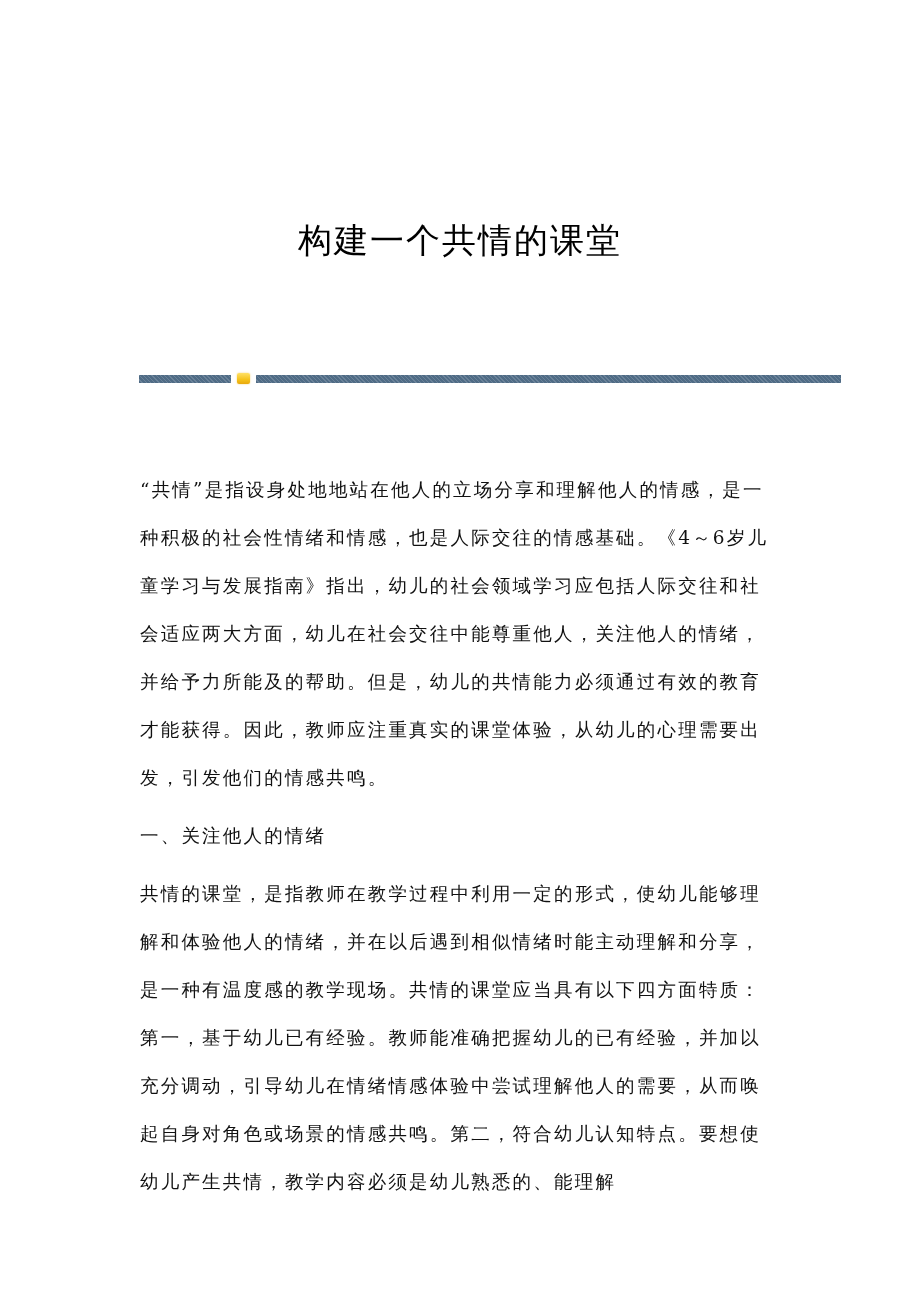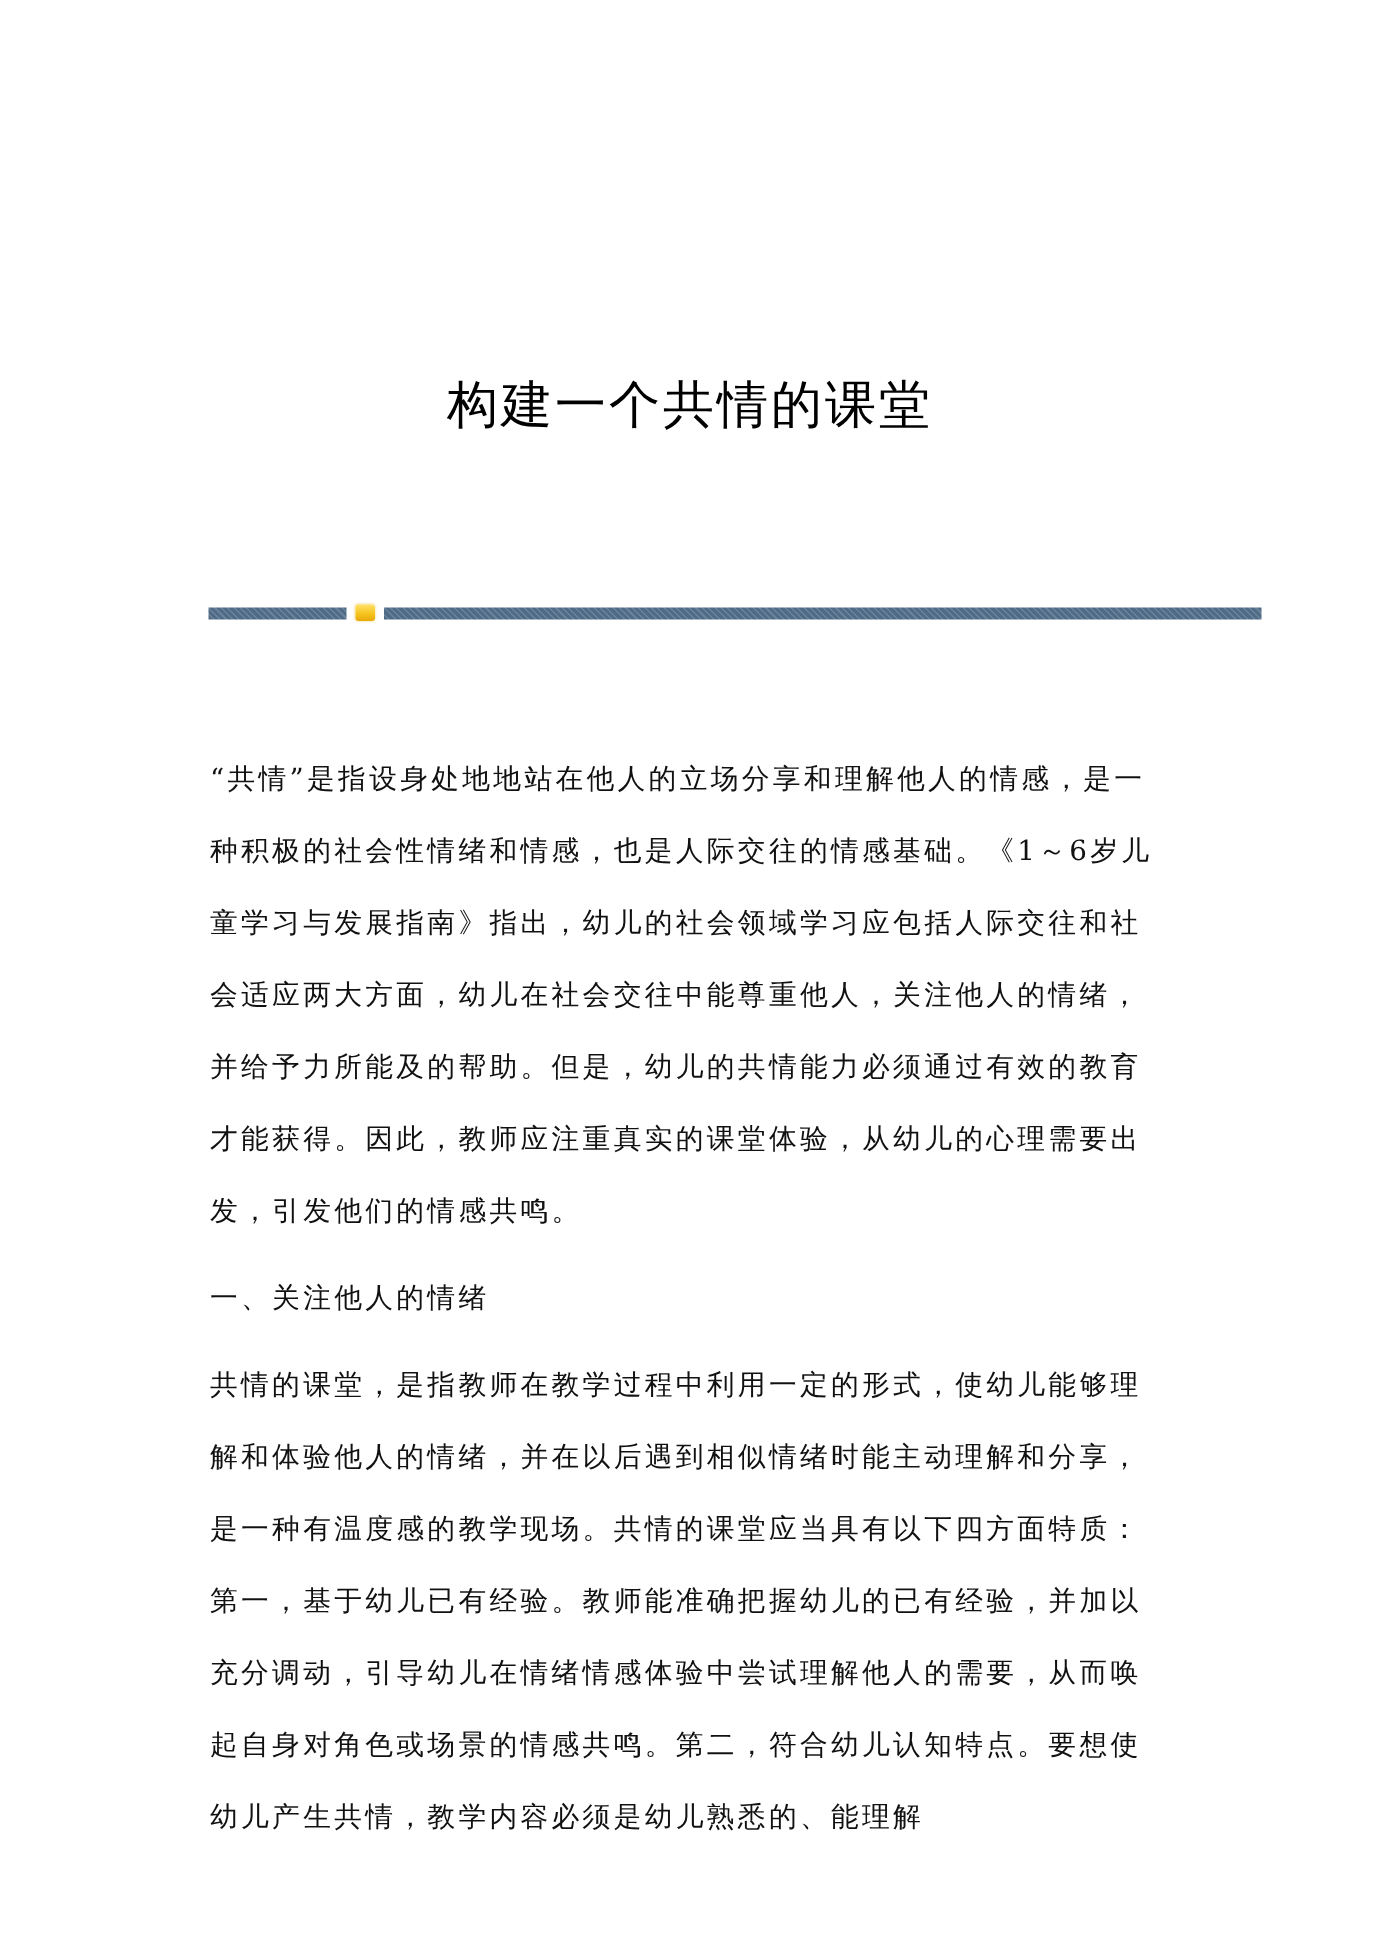--- a/index.html
+++ b/index.html
@@ -13,21 +13,20 @@
       position: relative;
       overflow: hidden;
       font-family: "DejaVu Serif", "Liberation Serif", serif;
       color: #111111;
     }
     .page {
       position: absolute;
       left: 0; top: 0;
       width: 920px;
       height: 1132px;
-      margin-top: 30px;
     }
     .doc-title {
       position: absolute;
       top: 212px;
       left: 0;
       width: 920px;
       text-align: center;
       font-size: 34px;
       font-weight: normal;
       letter-spacing: 2px;
@@ -90,17 +89,17 @@
 <div class="page">
   <h1 class="doc-title">构建一个共情的课堂</h1>
 
   <div class="divider">
     <div class="seg-left"></div>
     <div class="marker"></div>
     <div class="seg-right"></div>
   </div>
 
   <div class="body-text">
-    <p class="para">“共情”是指设身处地地站在他人的立场分享和理解他人的情感，是一种积极的社会性情绪和情感，也是人际交往的情感基础。《1～6岁儿童学习与发展指南》指出，幼儿的社会领域学习应包括人际交往和社会适应两大方面，幼儿在社会交往中能尊重他人，关注他人的情绪，并给予力所能及的帮助。但是，幼儿的共情能力必须通过有效的教育才能获得。因此，教师应注重真实的课堂体验，从幼儿的心理需要出发，引发他们的情感共鸣。</p>
+    <p class="para">“共情”是指设身处地地站在他人的立场分享和理解他人的情感，是一种积极的社会性情绪和情感，也是人际交往的情感基础。《4～6岁儿童学习与发展指南》指出，幼儿的社会领域学习应包括人际交往和社会适应两大方面，幼儿在社会交往中能尊重他人，关注他人的情绪，并给予力所能及的帮助。但是，幼儿的共情能力必须通过有效的教育才能获得。因此，教师应注重真实的课堂体验，从幼儿的心理需要出发，引发他们的情感共鸣。</p>
     <p class="section-heading">一、关注他人的情绪</p>
     <p class="para">共情的课堂，是指教师在教学过程中利用一定的形式，使幼儿能够理解和体验他人的情绪，并在以后遇到相似情绪时能主动理解和分享，是一种有温度感的教学现场。共情的课堂应当具有以下四方面特质：第一，基于幼儿已有经验。教师能准确把握幼儿的已有经验，并加以充分调动，引导幼儿在情绪情感体验中尝试理解他人的需要，从而唤起自身对角色或场景的情感共鸣。第二，符合幼儿认知特点。要想使幼儿产生共情，教学内容必须是幼儿熟悉的、能理解</p>
   </div>
 </div>
 
 </body></html>

